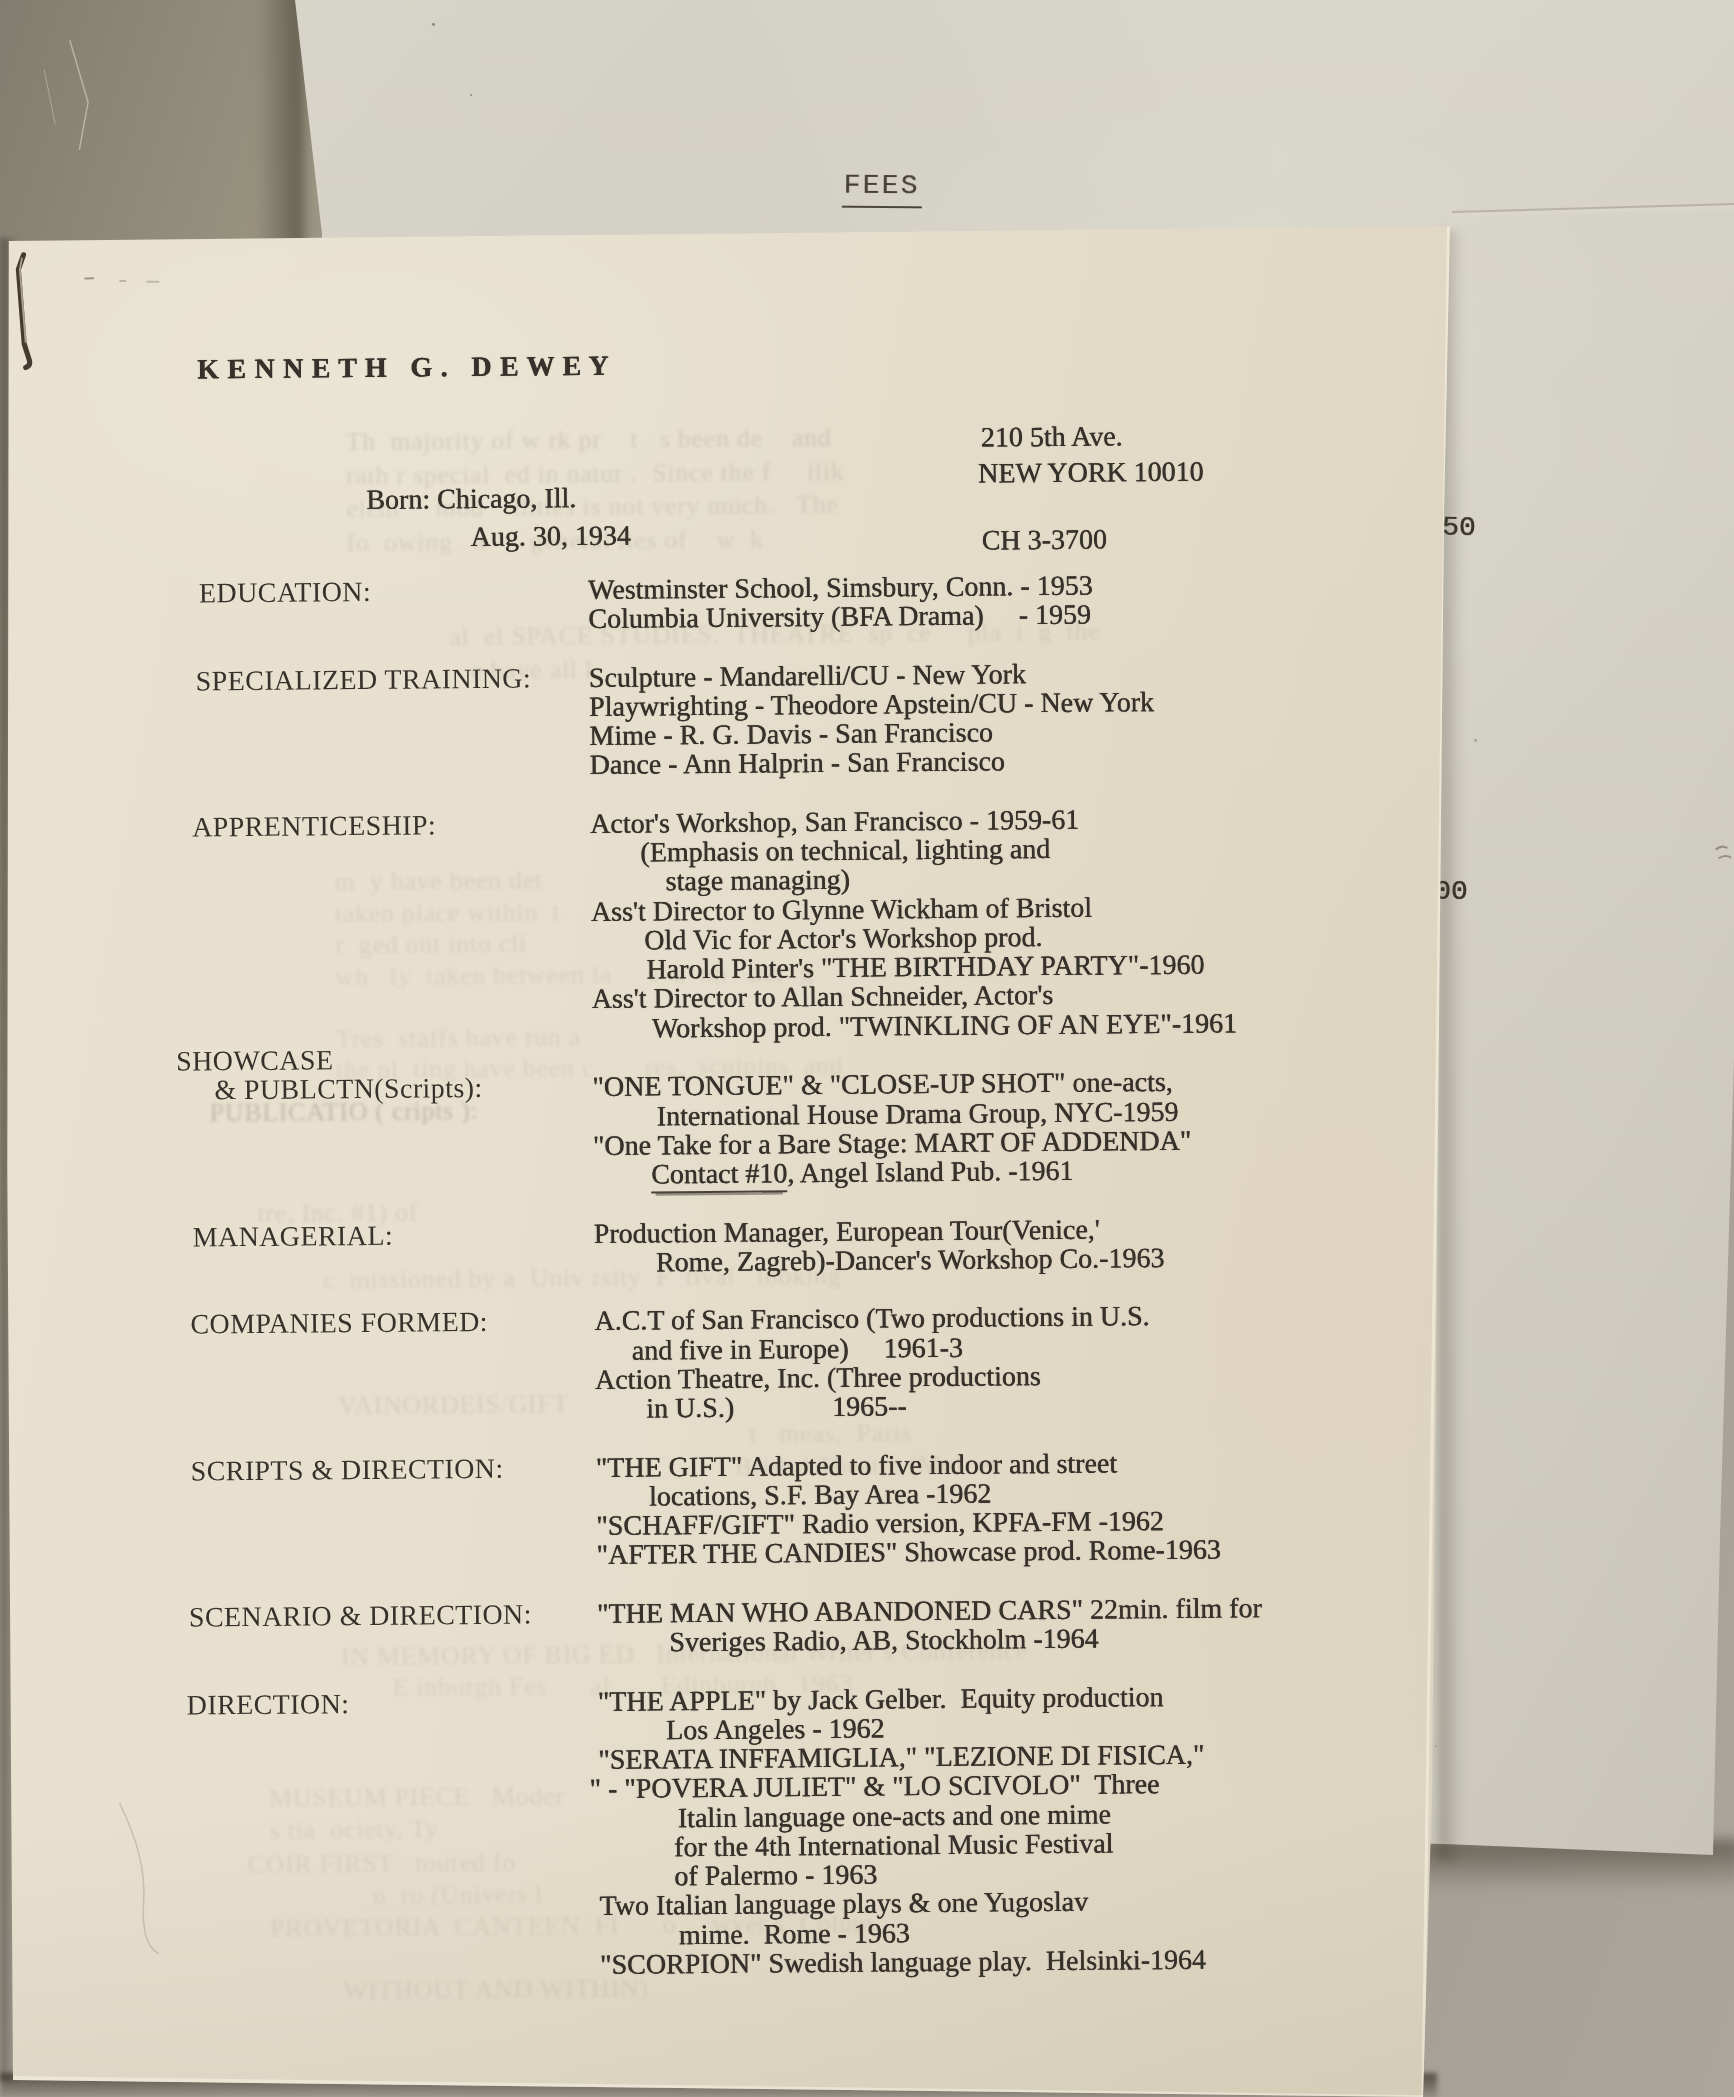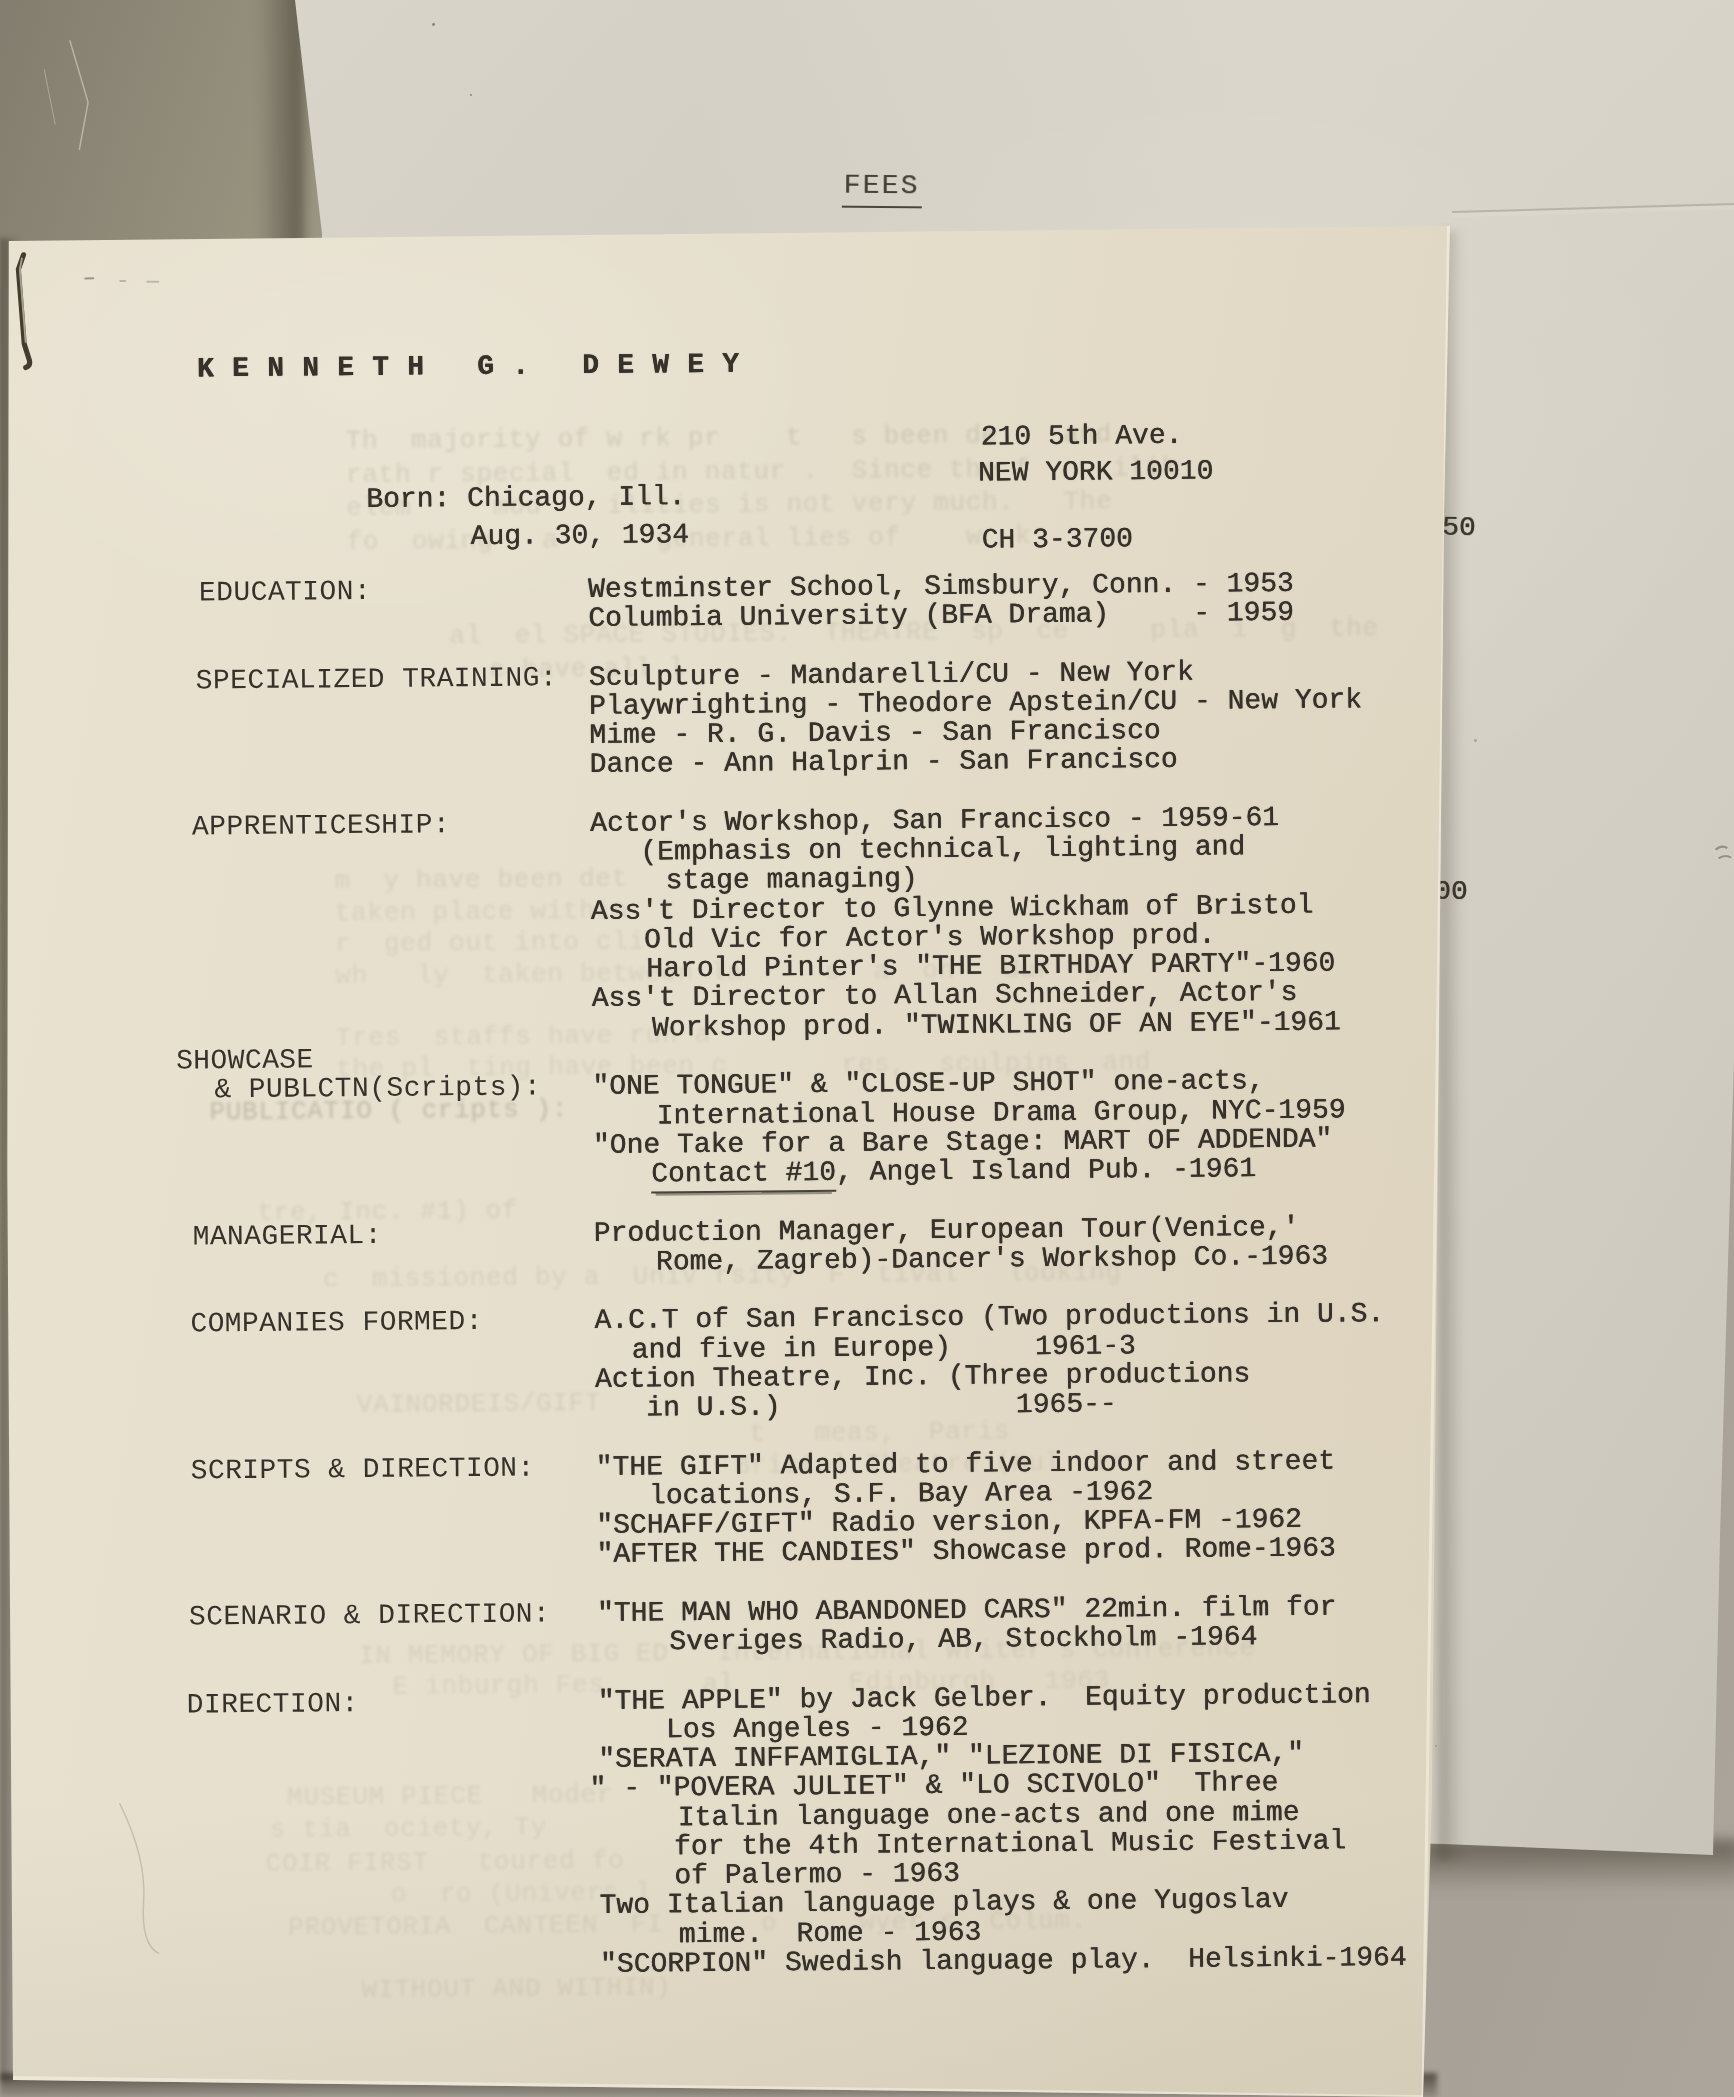--- a/index.html
+++ b/index.html
@@ -32,21 +32,21 @@
   .shadow-bottom-front{position:absolute;left:0;top:2073px;width:1437px;height:25px;
     background:linear-gradient(180deg,rgba(28,23,14,.6),rgba(28,23,14,.12));filter:blur(2.9px);}
   .shadow-left-front{position:absolute;left:0;top:238px;width:19px;height:1843px;
     background:linear-gradient(90deg,rgba(36,31,22,.42),rgba(36,31,22,0));filter:blur(2.9px);}
   .shadow-right-front{position:absolute;left:1438px;top:231px;width:25px;height:1631px;
     background:linear-gradient(90deg,rgba(58,48,34,.30),rgba(58,48,34,0));filter:blur(4.4px);}
   #front-sheet{position:absolute;inset:0;
     clip-path:polygon(8.8px 241px,1450px 226px,1444px 512px,1440px 914px,1432px 1792px,1423px 2097px,13px 2080px,7.3px 1170px);
     background:
       radial-gradient(1097px 1316px at 78% 62%,rgba(216,196,176,.16),rgba(0,0,0,0) 65%),
-      linear-gradient(100deg,#e9e2d1 0%,#e6dfcd 38%,#e0d8c4 72%,#ddd5c1 88%,#e0d8c4 100%);}
+      linear-gradient(100deg,#e9e2d1 0%,#e6dfcd 38%,#e0d8c4 72%,#ddd5c1 88%,#e0d8c4 100%); font-family: Liberation Serif, serif;}
   #front-sheet .tone{position:absolute;inset:0;
     background:linear-gradient(180deg,rgba(120,104,80,.07) 0,rgba(0,0,0,0) 3%,rgba(0,0,0,0) 86%,rgba(120,104,80,.08) 99%),
                radial-gradient(658px 366px at 22% 18%,rgba(255,255,248,.14),rgba(0,0,0,0) 70%);}
   .edge-top{position:absolute;left:7.3px;top:224px;width:1445px;height:3.7px;background:rgba(252,248,236,.55);
     transform:rotate(-.58deg);transform-origin:left center;filter:blur(0.7px);}
   .edge-right{position:absolute;left:1447px;top:226px;width:2.9px;height:1872px;background:rgba(248,244,230,.55);
     transform:rotate(.78deg);transform-origin:top left;filter:blur(0.6px);}
   .edge-bottom{position:absolute;left:10.2px;top:2076px;width:1416px;height:3.7px;background:rgba(250,246,233,.5);
     transform:rotate(.78deg);transform-origin:left center;filter:blur(0.7px);}
   

